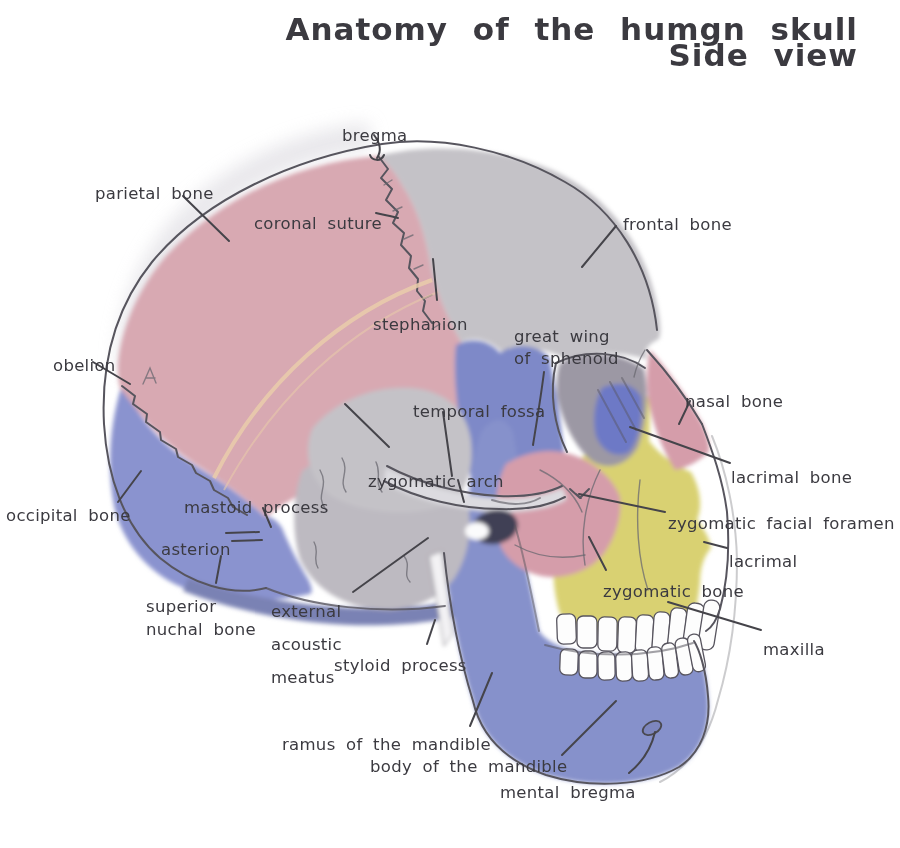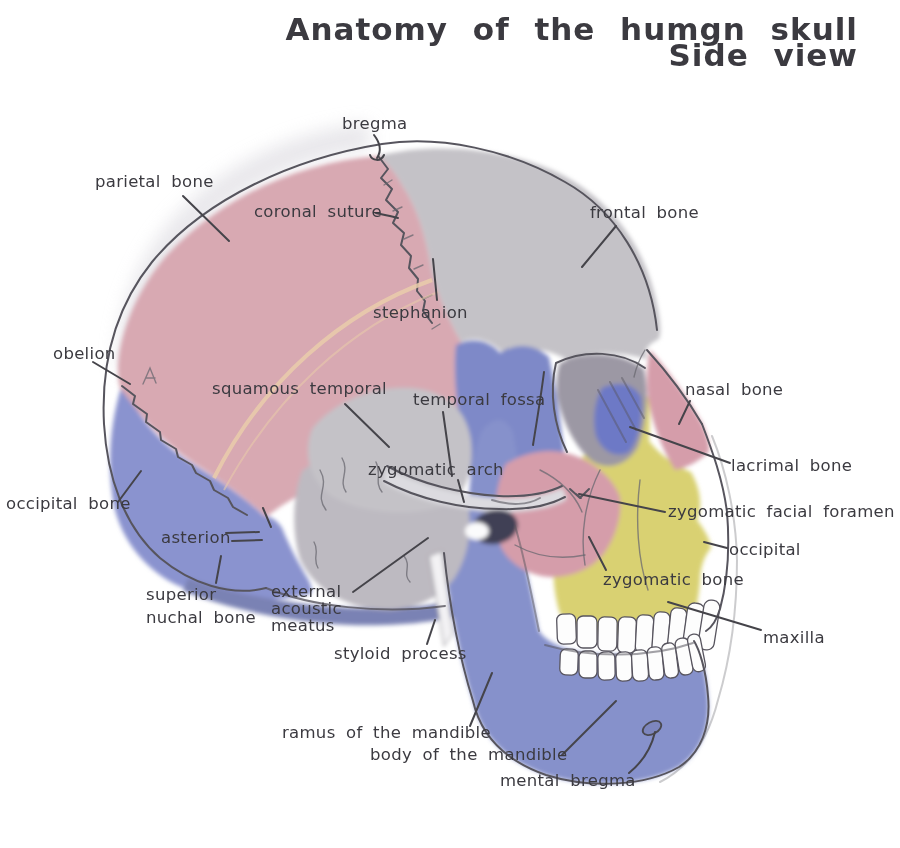--- a/index.html
+++ b/index.html
@@ -1,21 +1,21 @@
 <!DOCTYPE html>
 <html><head>
 <meta charset="utf-8">
 <style>
   html,body{margin:0;padding:0;background:#ffffff;}
   .stage{position:relative;width:900px;height:848px;background:#ffffff;overflow:hidden;
          font-family:"DejaVu Sans",sans-serif;padding-left:17px;}
   .art{position:absolute;left:0;top:0;z-index:1;}
   .labels{position:absolute;left:0;top:0;width:900px;height:848px;z-index:2;pointer-events:none;}
   .lbl{position:absolute;font-size:16.5px;color:#3b3a40;letter-spacing:.3px;word-spacing:5px;
-       line-height:22px;white-space:pre-line;}
+       line-height:22px;white-space:pre-line;margin-top:12px;}
   .ctr{text-align:left;}
   .title{position:absolute;top:16px;right:42px;text-align:right;color:#3b3a40;
          font-size:31px;line-height:26px;letter-spacing:1px;word-spacing:13px;font-weight:bold;}
   .ink{stroke:#57555e;stroke-width:2;fill:none;stroke-linecap:round;stroke-linejoin:round;}
   .ink-f{stroke:#6a6870;stroke-width:1.4;fill:none;stroke-linecap:round;opacity:.75;}
   .leader{stroke:#45444a;stroke-width:2;fill:none;stroke-linecap:round;}
   .tooth{fill:#fdfdfd;stroke:#57545e;stroke-width:1.3;}
 </style>
 </head>
 <body>
@@ -179,36 +179,38 @@
 
   <div class="labels">
     <div class="title">
       <div>Anatomy of the humgn skull</div>
       <div>Side view</div>
     </div>
 
     <div class="lbl" style="left:342px;top:113px">bregma</div>
     <div class="lbl" style="left:95px;top:171px">parietal bone</div>
     <div class="lbl" style="left:254px;top:201px">coronal suture</div>
-    <div class="lbl" style="left:590px;top:202px">frontal bone</div>
+    <div class="lbl" style="left:623px;top:202px">frontal bone</div>
     <div class="lbl" style="left:373px;top:302px">stephanion</div>
+    <div class="lbl" style="left:514px;top:314px">great wing
+of sphenoid</div>
     <div class="lbl" style="left:53px;top:343px">obelion</div>
-    <div class="lbl" style="left:212px;top:378px">squamous temporal</div>
     <div class="lbl" style="left:413px;top:389px">temporal fossa</div>
     <div class="lbl" style="left:685px;top:379px">nasal bone</div>
     <div class="lbl" style="left:368px;top:459px">zygomatic arch</div>
     <div class="lbl" style="left:731px;top:455px">lacrimal bone</div>
     <div class="lbl" style="left:6px;top:493px">occipital bone</div>
+    <div class="lbl" style="left:184px;top:485px">mastoid process</div>
     <div class="lbl" style="left:668px;top:501px">zygomatic facial foramen</div>
     <div class="lbl" style="left:161px;top:527px">asterion</div>
-    <div class="lbl" style="left:729px;top:539px">occipital</div>
+    <div class="lbl" style="left:729px;top:539px">lacrimal</div>
     <div class="lbl" style="left:603px;top:569px">zygomatic bone</div>
     <div class="lbl ctr" style="left:146px;top:583px;width:112px;line-height:23px">superior
 nuchal bone</div>
-    <div class="lbl ctr" style="left:271px;top:583px;width:134px;line-height:17px">external acoustic
+    <div class="lbl ctr" style="left:271px;top:583px;width:134px;line-height:33px">external acoustic
 meatus</div>
     <div class="lbl" style="left:763px;top:627px">maxilla</div>
     <div class="lbl" style="left:334px;top:643px">styloid process</div>
     <div class="lbl" style="left:282px;top:722px">ramus of the mandible</div>
     <div class="lbl" style="left:370px;top:744px">body of the mandible</div>
     <div class="lbl" style="left:500px;top:770px">mental bregma</div>
   </div>
 </div>
 
 </body></html>

